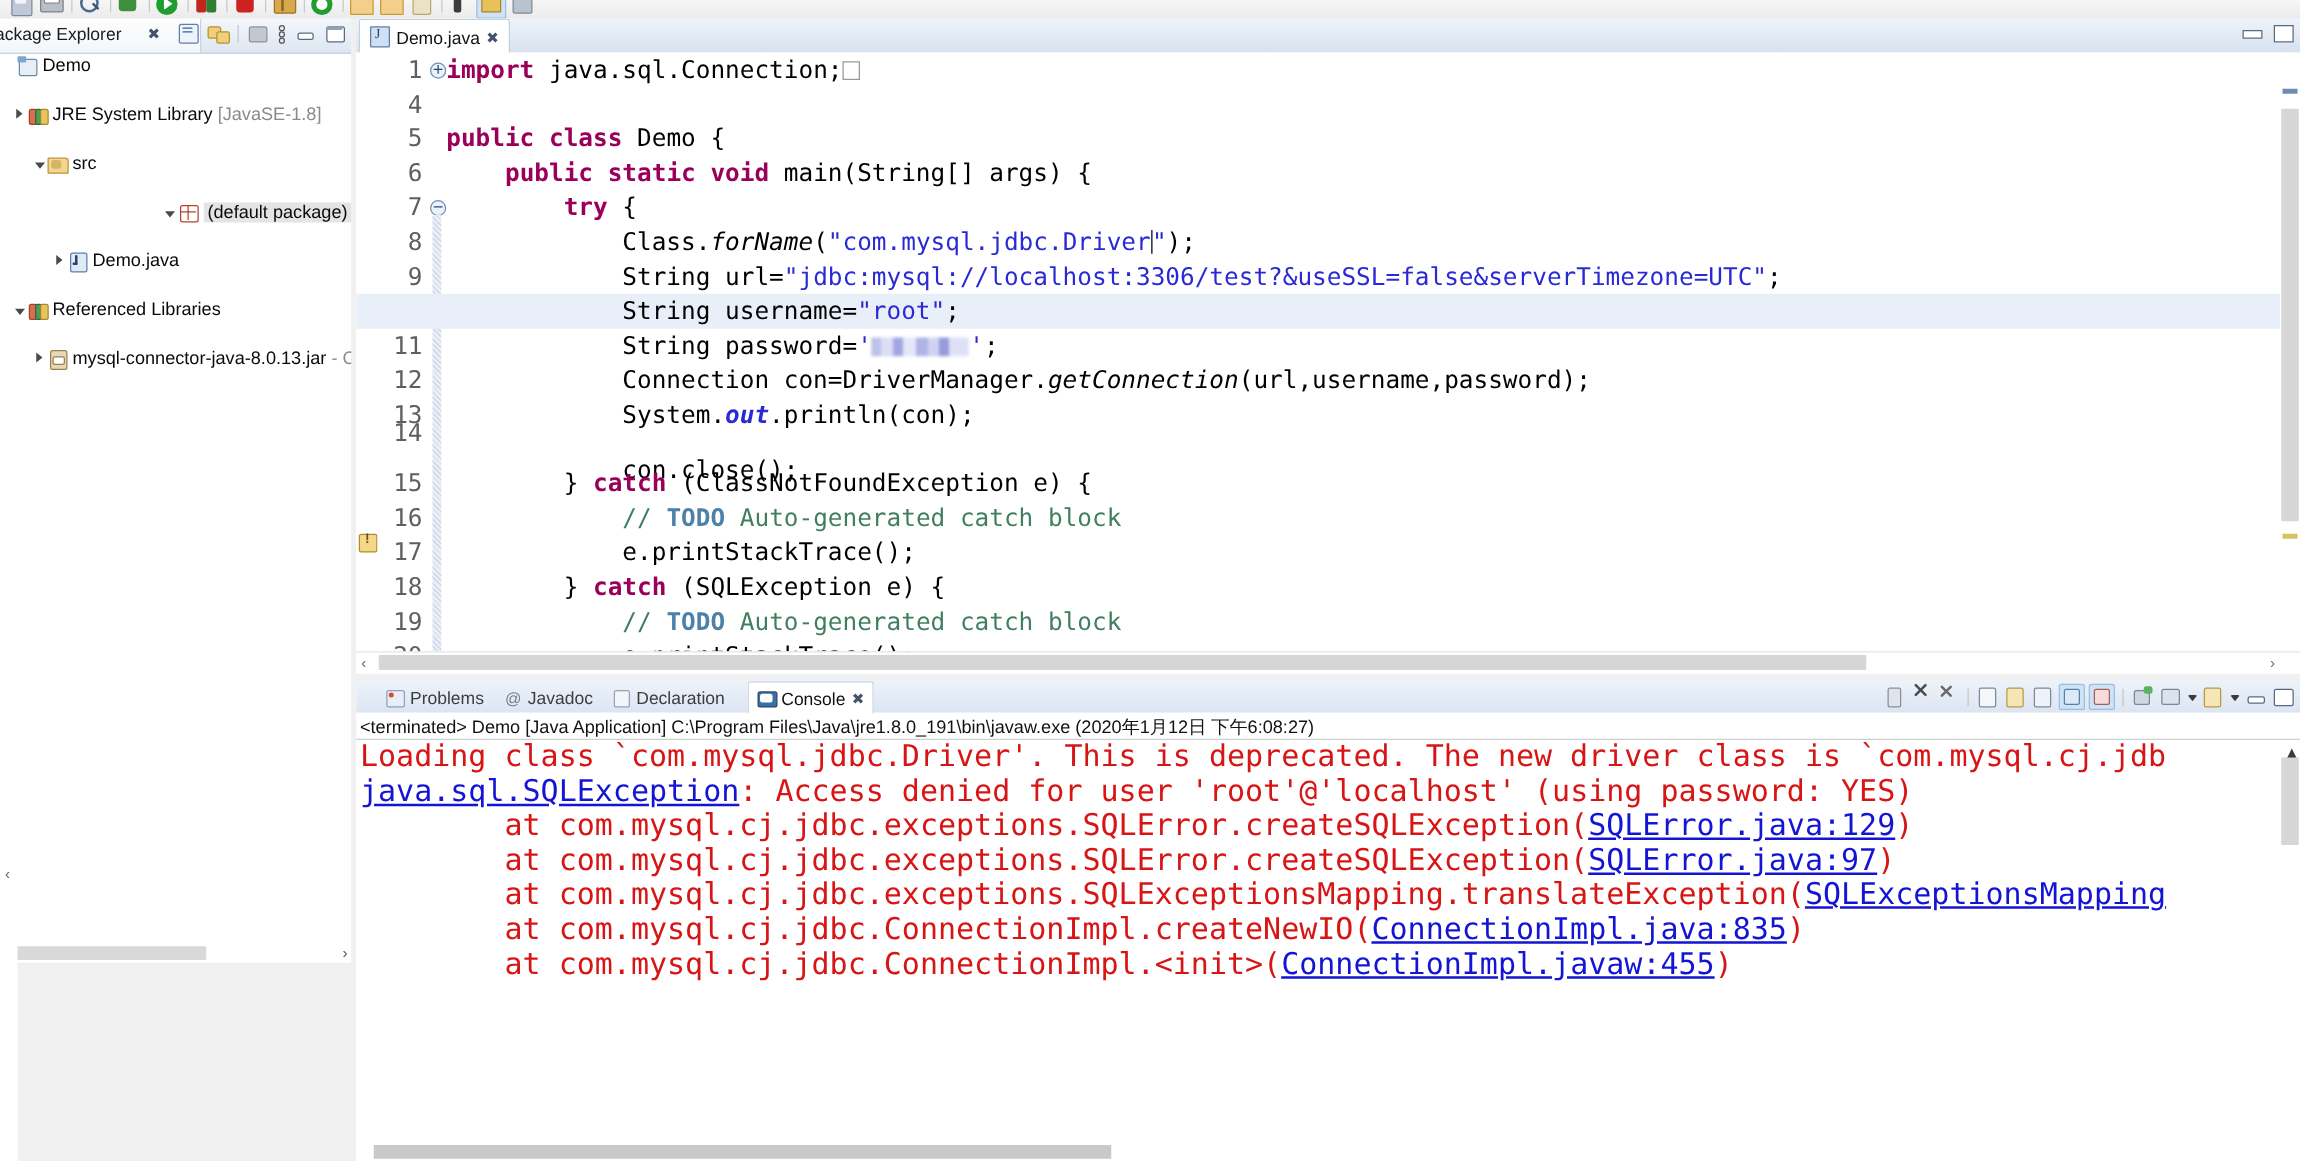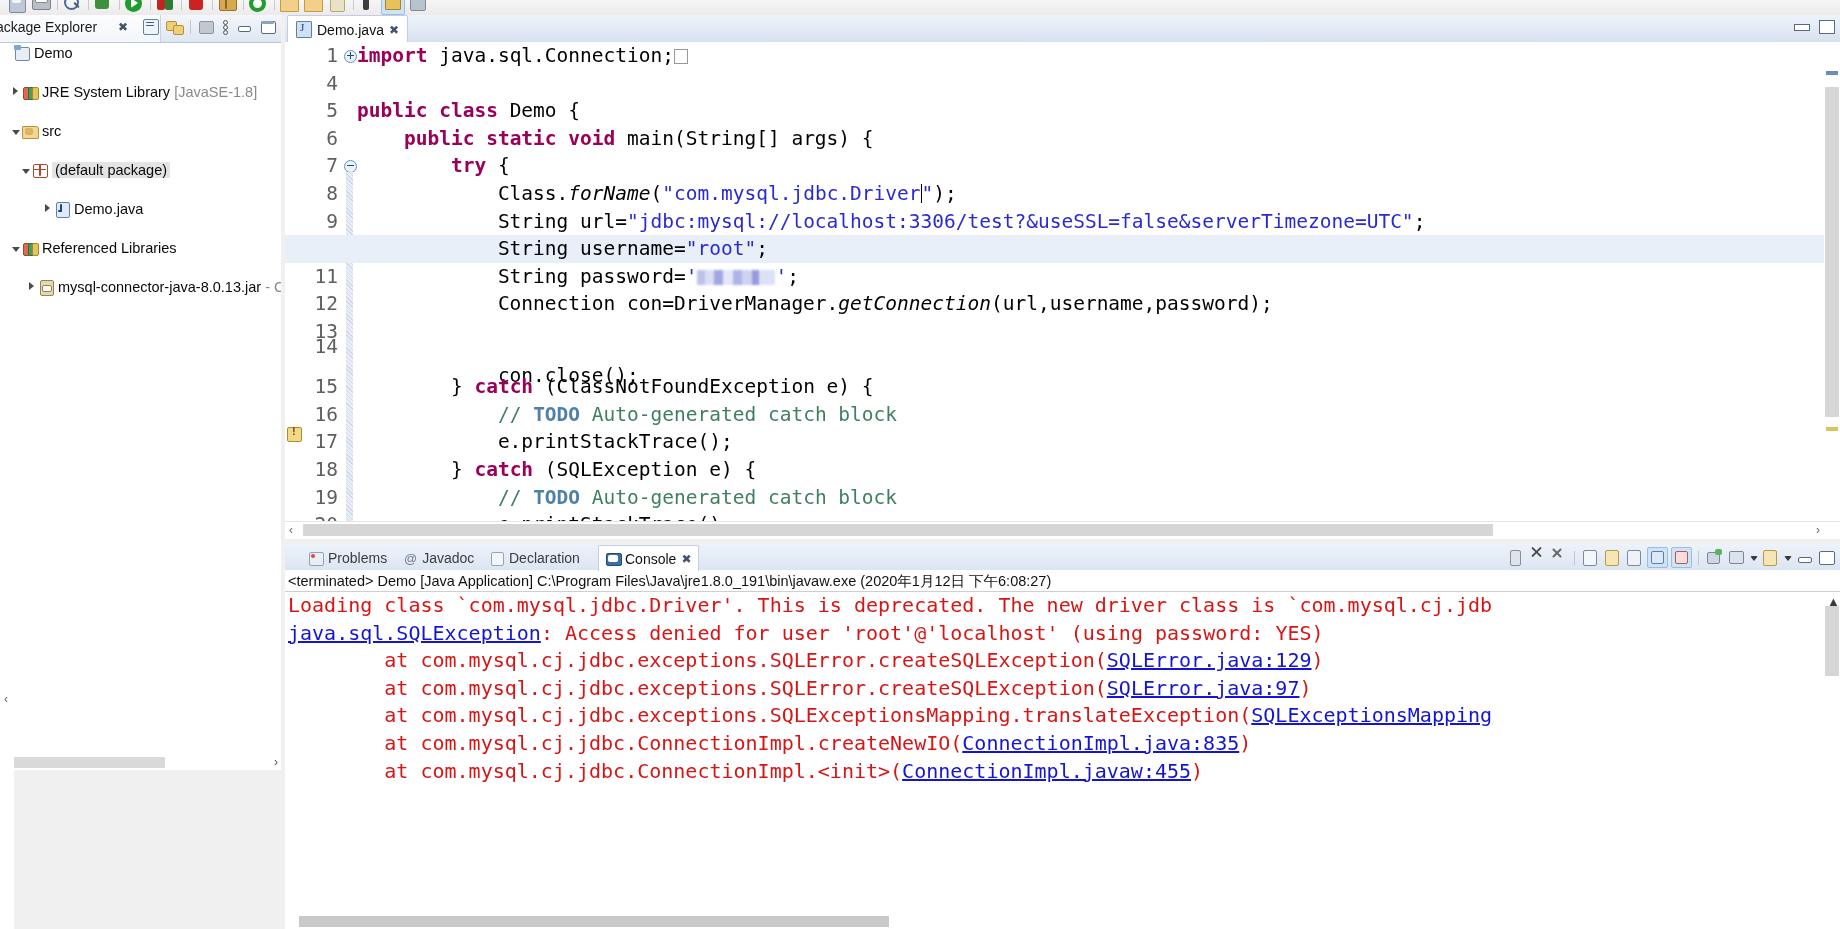--- a/index.html
+++ b/index.html
@@ -107,21 +107,21 @@
   .cons-tb{position:absolute;right:4px;top:3px;display:flex;align-items:center;gap:3px;}
   .ci{width:19px;height:19px;position:relative;}
   .ci.on{background:#cfe3f7;border:1px solid #9dbde0;border-radius:2px;}
   .cisep{width:7px;height:18px;position:relative;}
   .cisep:after{content:"";position:absolute;left:3px;top:2px;width:1px;height:14px;background:#c6c6c6;}
 
   .cons-head{position:absolute;left:0;top:26px;width:1555px;height:21px;border-bottom:1px solid #cfcfcf;}
   .cons-head .txt{position:absolute;left:3px;top:2px;font-size:14.5px;color:#121212;white-space:nowrap;}
   .cons-body{position:absolute;left:0;top:48px;width:1539px;height:322px;overflow:hidden;background:#fff;}
   .cline{position:absolute;left:3px;white-space:pre;font-family:"DejaVu Sans Mono","Liberation Mono",monospace;
-     font-size:20px;line-height:27.6px;height:27.6px;color:#d81515;}
+     font-size:24px;line-height:27.6px;height:27.6px;color:#d81515;}
   .lnk{color:#1414d4;text-decoration:underline;}
   .cons-vscroll{position:absolute;right:0;top:48px;width:16px;height:322px;background:#fff;}
   .cons-vscroll .thumb{position:absolute;left:1px;top:14px;width:14px;height:70px;background:#d6d6d6;}
   .cons-hscroll{position:absolute;left:0;bottom:0;width:1555px;height:15px;background:#fff;}
   .cons-hscroll .thumb{position:absolute;left:14px;top:2px;width:590px;height:11px;background:#c9c9c9;}
   .cons-left-edge{position:absolute;left:0;top:544px;width:14px;height:385px;background:#fff;}
   .cons-arrow{position:absolute;font-size:12px;color:#666;}
 </style>
 </head>
 <body>
@@ -243,30 +243,30 @@
       <div class="trow" style="top:19.5px;padding-left:9px;">
         <span class="arrow closed"></span>
         <span class="ticon">
           <span class="sq" style="left:1px;top:3px;width:5px;height:11px;background:#e06b4e;border:1px solid #9c442c;"></span>
           <span class="sq" style="left:6px;top:3px;width:4px;height:11px;background:#4e9b5c;border:1px solid #2f6b3a;"></span>
           <span class="sq" style="left:10px;top:3px;width:5px;height:11px;background:#e8c45e;border:1px solid #a8882a;"></span>
         </span>
         <span class="tlabel"><span>JRE System Library </span><span class="dim">[JavaSE-1.8]</span></span>
       </div>
 
-      <div class="trow" style="top:39px;padding-left:9px;">
+      <div class="trow" style="top:39px;padding-left:25px;">
         <span class="arrow open"></span>
         <span class="ticon">
           <span class="sq" style="left:0px;top:3px;width:15px;height:11px;background:#f2d792;border:1px solid #bb9434;border-radius:1px 3px 1px 1px;"></span>
           <span class="sq" style="left:3px;top:5px;width:8px;height:7px;background:#b98c2a;opacity:.45;"></span>
         </span>
         <span class="tlabel">src</span>
       </div>
 
-      <div class="trow" style="top:58.5px;padding-left:19px;">
+      <div class="trow" style="top:58.5px;padding-left:19px;justify-content:flex-end;">
         <span class="arrow open"></span>
         <span class="ticon">
           <span class="sq" style="left:1px;top:2px;width:13px;height:12px;border:1.5px solid #b5432e;"></span>
           <span class="sq" style="left:1px;top:7px;width:13px;height:1.5px;background:#b5432e;"></span>
           <span class="sq" style="left:7px;top:2px;width:1.5px;height:12px;background:#b5432e;"></span>
         </span>
         <span class="tlabel sel-bg">(default package)</span>
       </div>
 
       <div class="trow" style="top:78px;padding-left:41px;">
@@ -361,20 +361,21 @@
         <div class="cl" style="top:0px;"><span class="kw">import </span>java.sql.Connection;<span class="collapse-box"></span></div>
         <div class="cl" style="top:27.6px;"></div>
         <div class="cl" style="top:55.2px;"><span class="kw">public class </span>Demo {</div>
         <div class="cl" style="top:82.8px;">    <span class="kw">public static void </span>main(String[] args) {</div>
         <div class="cl" style="top:110.4px;">        <span class="kw">try</span> {</div>
         <div class="cl" style="top:138px;">            Class.<span class="stat">forName</span>(<span class="str">"com.mysql.jdbc.Driver</span><span class="caret"></span><span class="str">"</span>);</div>
         <div class="cl" style="top:165.6px;">            String url=<span class="str">"jdbc:mysql://localhost:3306/test?&amp;useSSL=false&amp;serverTimezone=UTC"</span>;</div>
         <div class="cl" style="top:193.2px;">            String username=<span class="str">"root"</span>;</div>
         <div class="cl" style="top:220.8px;">            String password=<span class="str">'</span><span class="pwblur"></span><span class="str">'</span>;</div>
         <div class="cl" style="top:248.4px;">            Connection con=DriverManager.<span class="stat">getConnection</span>(url,username,password);</div>
+        <div class="cl" style="top:276px;">            System.<span class="sfield">out</span>.println(con);</div>
         <div class="cl" style="top:303.6px;margin-top:16px;">            con.close();</div>
         <div class="cl" style="top:331.2px;">        } <span class="kw">catch</span> (ClassNotFoundException e) {</div>
         <div class="cl" style="top:358.8px;">            <span class="cmt">// </span><span class="todo">TODO</span><span class="cmt"> Auto-generated catch block</span></div>
         <div class="cl" style="top:386.4px;">            e.printStackTrace();</div>
         <div class="cl" style="top:414px;">        } <span class="kw">catch</span> (SQLException e) {</div>
         <div class="cl" style="top:441.6px;">            <span class="cmt">// </span><span class="todo">TODO</span><span class="cmt"> Auto-generated catch block</span></div>
         <div class="cl" style="top:469.2px;">            e.printStackTrace();</div>
       </div>
 
       <div class="ed-vscroll">

